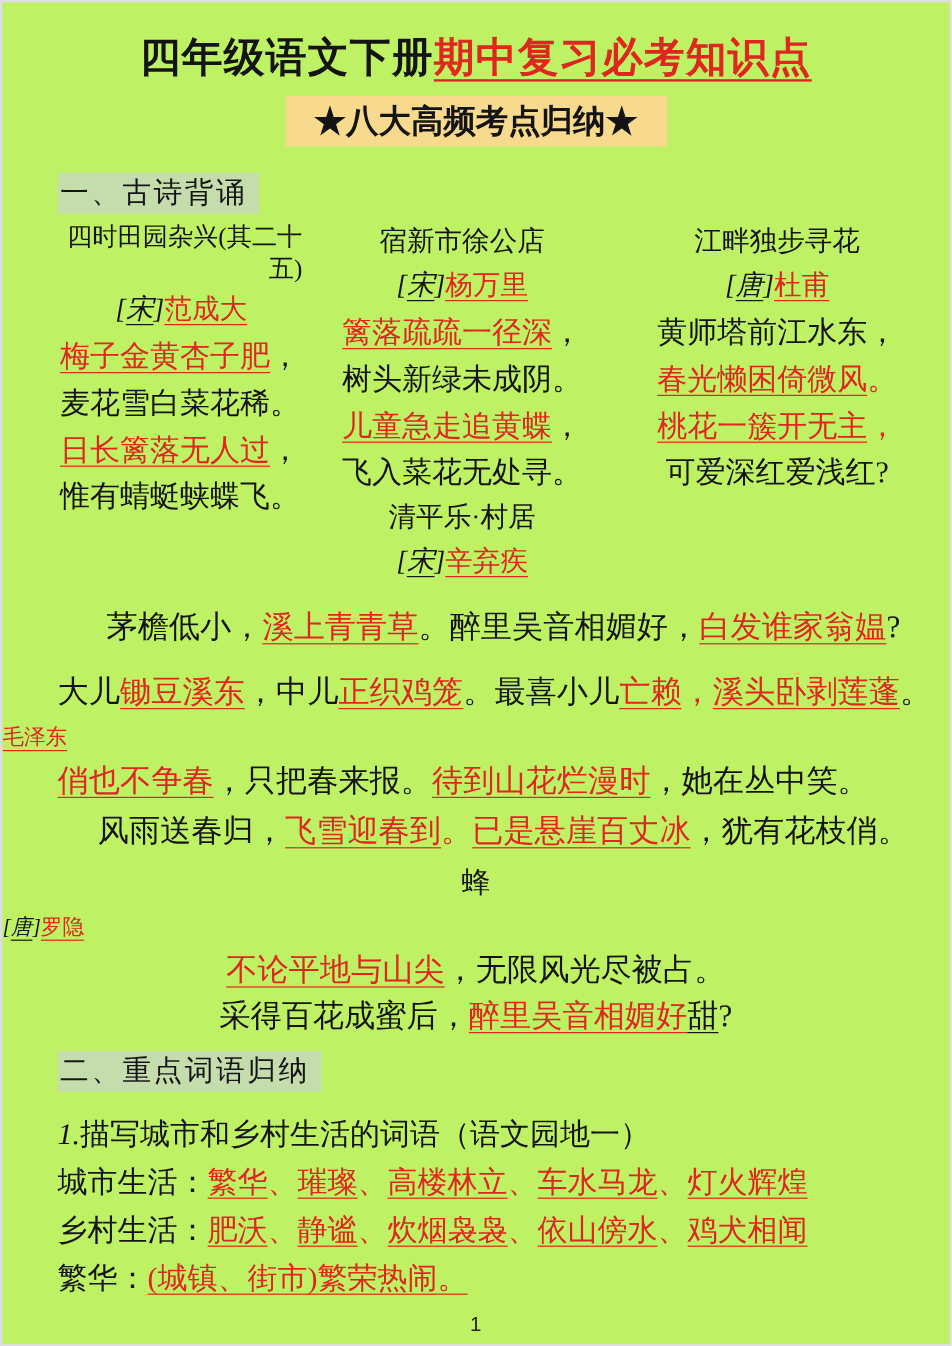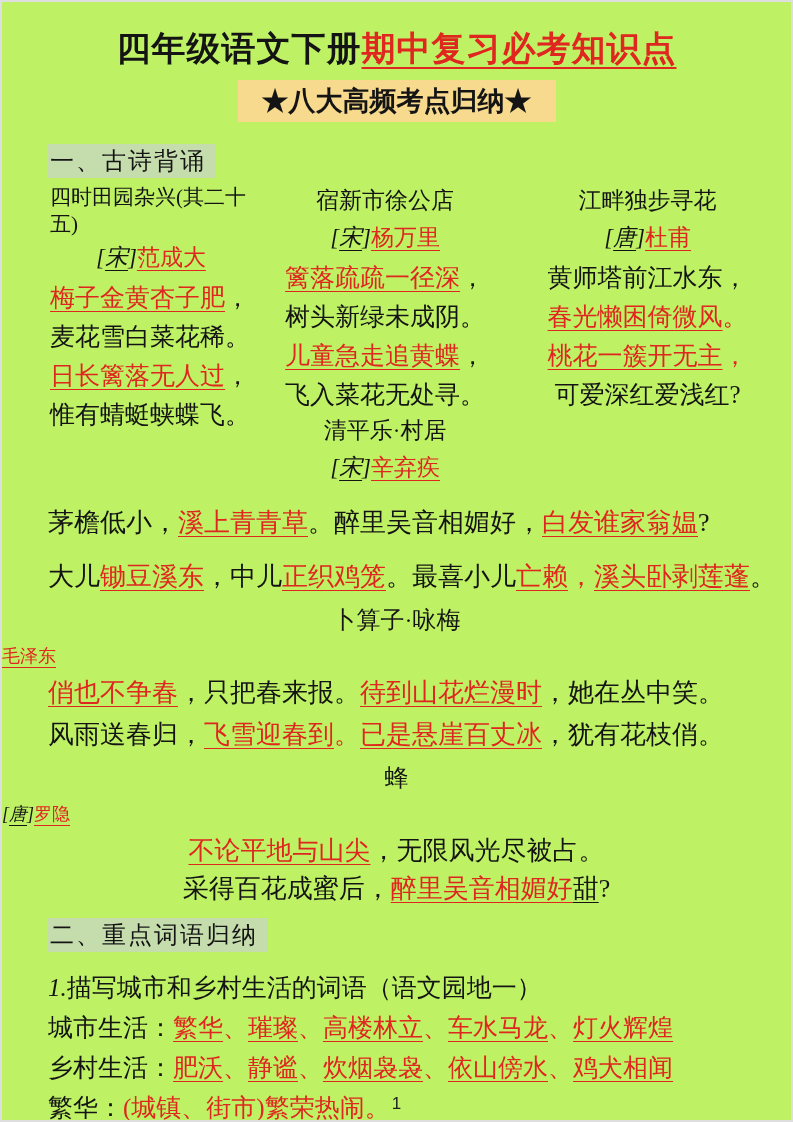--- a/index.html
+++ b/index.html
@@ -26,27 +26,27 @@
   .sec-header{
     display:inline-block;background:var(--green);font-size:24px;
     padding:3px 10px 3px 2px;line-height:28px;letter-spacing:2px;
   }
   .cols{display:flex;margin-top:6px;padding:0 14px;}
   .col{box-sizing:border-box;}
   .col1{width:31%;padding-left:34px;}
   .col2{width:35%;text-align:center;}
   .col3{width:34%;text-align:center;}
   .poem-title{font-size:23px;line-height:34px;}
-  .poem-title.small{font-size:21px;line-height:27px;text-align:left;}
+  .poem-title.small{font-size:21px;line-height:27px;text-align:right;}
   .author{font-size:23px;line-height:40px;}
   .col1 .author{text-align:center;}
   .pline{font-size:25px;line-height:39px;white-space:nowrap;}
   .col1 .pline{text-align:left;}
   .wide{font-size:26px;line-height:38px;padding:0 0 0 46px;margin-top:16px;white-space:nowrap;}
-  .wide.indent{}
+  .wide.indent{text-align:center;}
   .wide.centerline{padding:0;text-align:center;margin-top:0;}
   .center-title{text-align:center;font-size:24px;line-height:36px;margin-top:6px;}
   .center-author{text-align:left;font-size:18px;line-height:36px;}
   .vline{font-size:25px;line-height:40px;padding-left:46px;margin-top:0;white-space:nowrap;}
   .vline.first{margin-top:16px;}
   .pagenum{
     position:absolute;bottom:6px;left:0;width:100%;text-align:center;
     font-size:17px;font-family:"Liberation Sans","DejaVu Sans",sans-serif;color:#222;
   }
   .red{color:var(--red);}
@@ -96,21 +96,20 @@
       <div class="pline"><span class="blk">黄师塔前江水东，</span></div>
       <div class="pline"><span class="red ul">春光懒困倚微风</span><span class="red">。</span></div>
       <div class="pline"><span class="red ul">桃花一簇开无主</span><span class="red">，</span></div>
       <div class="pline"><span class="blk">可爱深红爱浅红?</span></div>
     </div>
   </div>
 
   <div class="wide indent"><span class="blk">茅檐低小，</span><span class="red ul">溪上青青草</span><span class="blk">。</span><span class="blk">醉里吴音相媚好，</span><span class="red ul">白发谁家翁媪</span><span class="blk">?</span></div>
   <div class="wide"><span class="blk">大儿</span><span class="red ul">锄豆溪东</span><span class="blk">，</span><span class="blk">中儿</span><span class="red ul">正织鸡笼</span><span class="blk">。</span><span class="blk">最喜小儿</span><span class="red ul">亡赖</span><span class="red">，</span><span class="red ul">溪头卧剥莲蓬</span><span class="blk">。</span></div>
 
-  <div class="center-title">卜算子·咏梅</div>
   <div class="center-author"><span class="red ul">毛泽东</span></div>
   <div class="wide" style="margin-top:0;"><span class="red ul">俏也不争春</span><span class="blk">，</span><span class="blk">只把春来报。</span><span class="red ul">待到山花烂漫时</span><span class="blk">，</span><span class="blk">她在丛中笑。</span></div>
   <div class="wide indent" style="margin-top:4px;"><span class="blk">风雨送春归，</span><span class="red ul">飞雪迎春到</span><span class="red">。</span><span class="red ul">已是悬崖百丈冰</span><span class="blk">，</span><span class="blk">犹有花枝俏。</span></div>
 
   <div class="center-title">蜂</div>
   <div class="center-author"><span class="blk it">[</span><span class="blk ul it">唐</span><span class="blk it">]</span><span class="red ul">罗隐</span></div>
   <div class="wide centerline"><span class="red ul">不论平地与山尖</span><span class="blk">，</span><span class="blk">无限风光尽被占。</span></div>
   <div class="wide centerline"><span class="blk">采得百花成蜜后，</span><span class="red ul">醉里吴音相媚好</span><span class="blk ul">甜</span><span class="blk">?</span></div>
 
   <div class="sec-header-row second">

